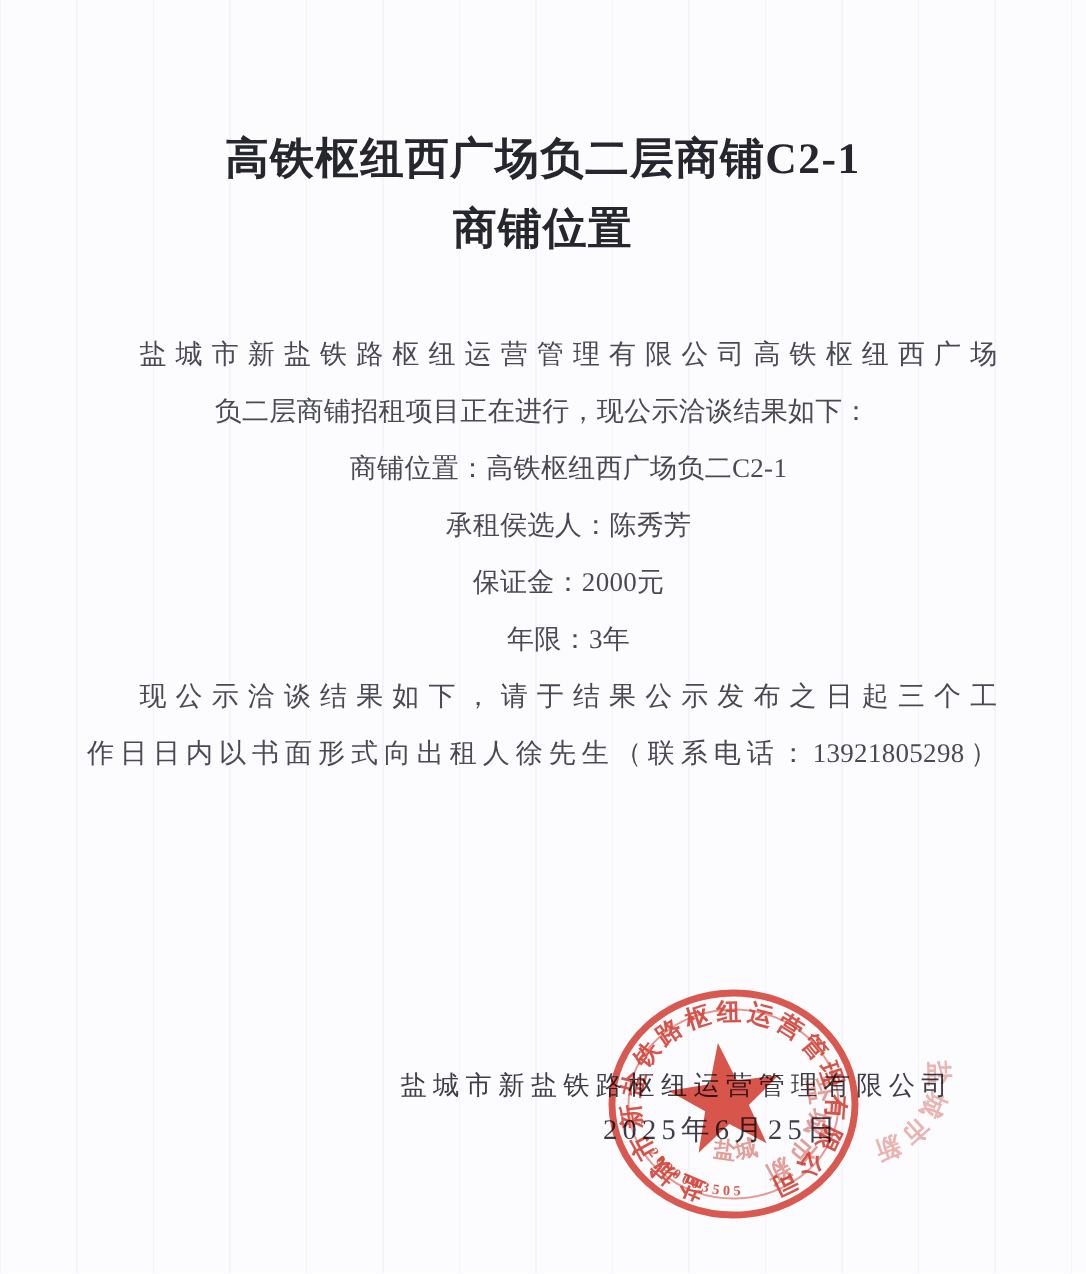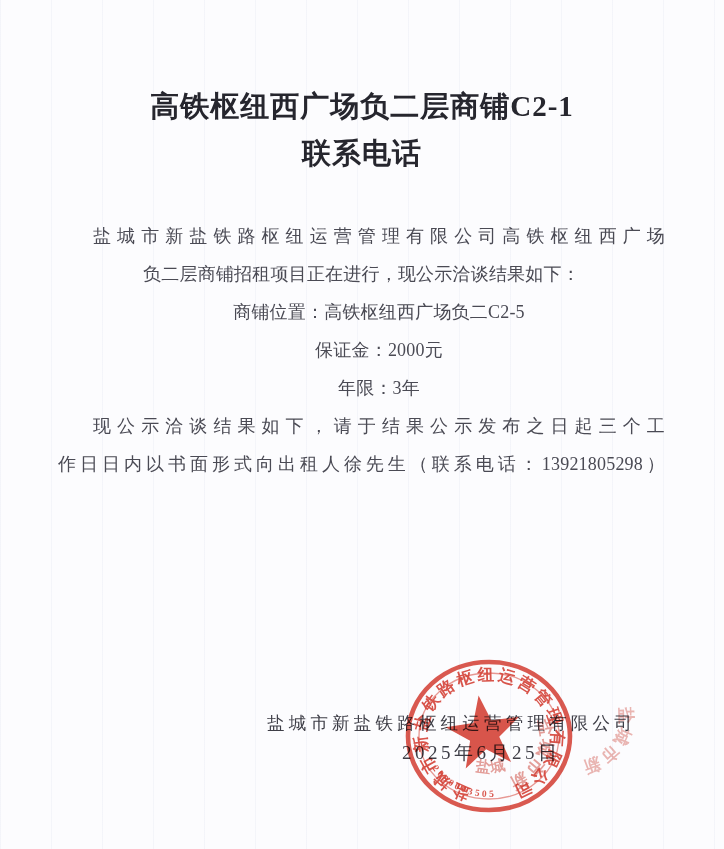--- a/index.html
+++ b/index.html
@@ -69,27 +69,28 @@
     font-family:"Liberation Serif","DejaVu Serif",serif;
   }
 </style>
 </head>
 <body>
 
 <div class="page">
 
   <div class="title">
     <div>高铁枢纽西广场负二层商铺C2-1</div>
-    <div>联系电话</div>
+    <div>商铺位置</div>
   </div>
 
   <div class="doc-body">
     <div class="line indent stretch">盐城市新盐铁路枢纽运营管理有限公司高铁枢纽西广场</div>
     <div class="line">负二层商铺招租项目正在进行，现公示洽谈结果如下：</div>
-    <div class="line indent">商铺位置：高铁枢纽西广场负二C2-5</div>
+    <div class="line indent">商铺位置：高铁枢纽西广场负二C2-1</div>
+    <div class="line indent">承租侯选人：陈秀芳</div>
     <div class="line indent">保证金：2000元</div>
     <div class="line indent">年限：3年</div>
     <div class="line indent stretch">现公示洽谈结果如下，请于结果公示发布之日起三个工</div>
     <div class="line stretch">作日日内以书面形式向出租人徐先生（联系电话：13921805298）</div>
   </div>
 
   <div class="sig-company">盐城市新盐铁路枢纽运营管理有限公司</div>
   <div class="sig-date">2025年6月25日</div>
 
   <svg class="seal" width="280" height="200" viewBox="0 0 280 200" xmlns="http://www.w3.org/2000/svg">

